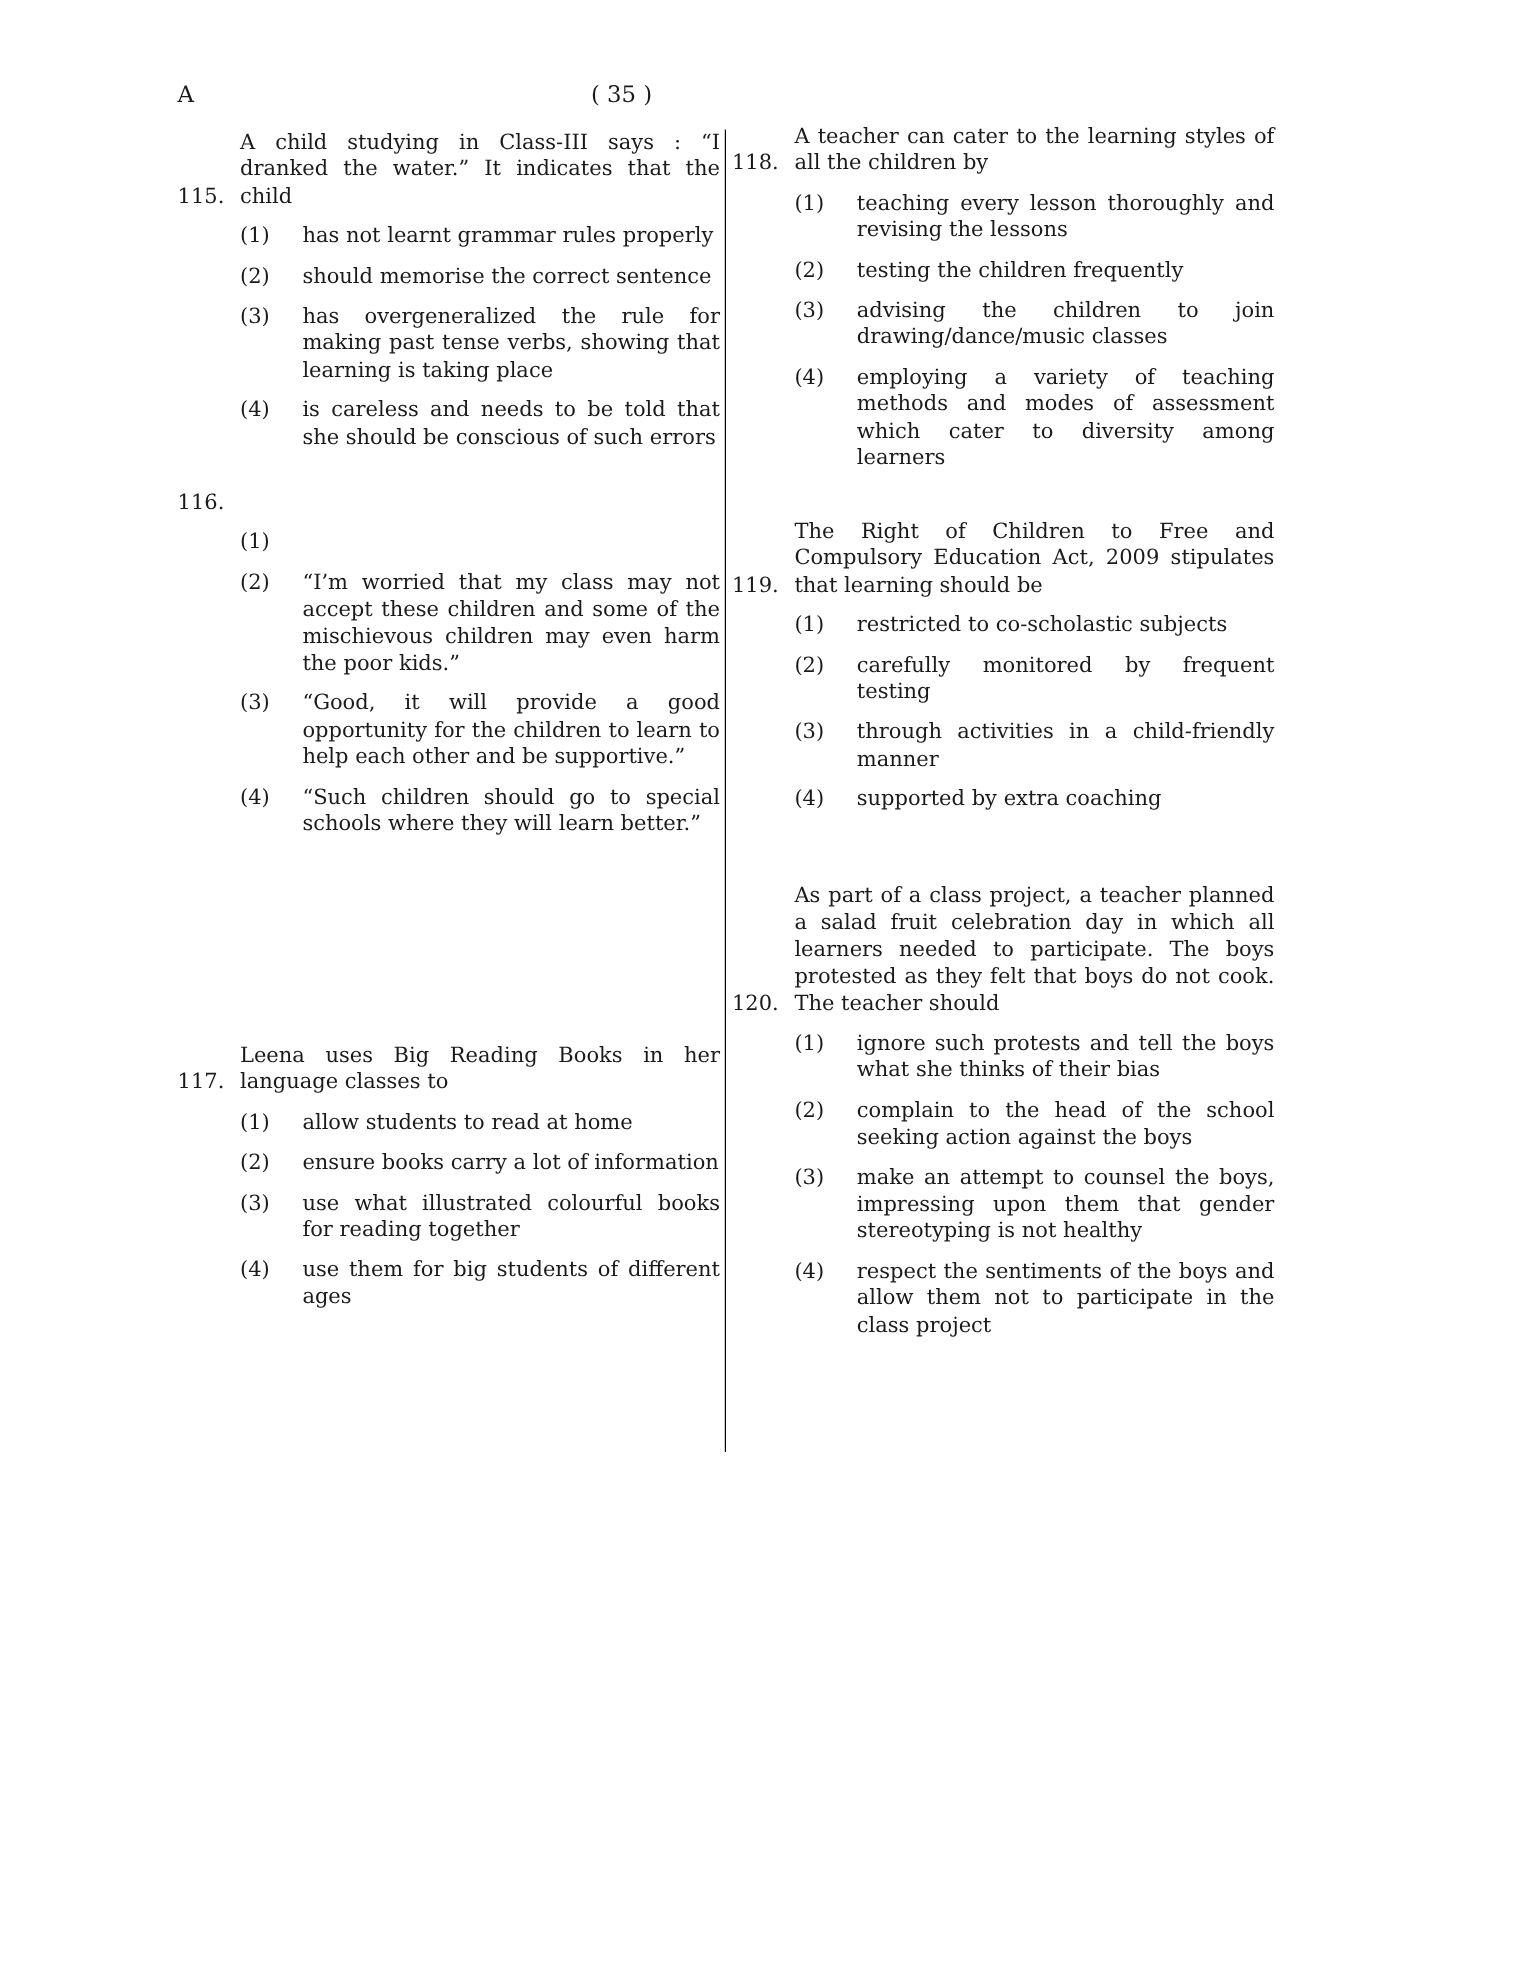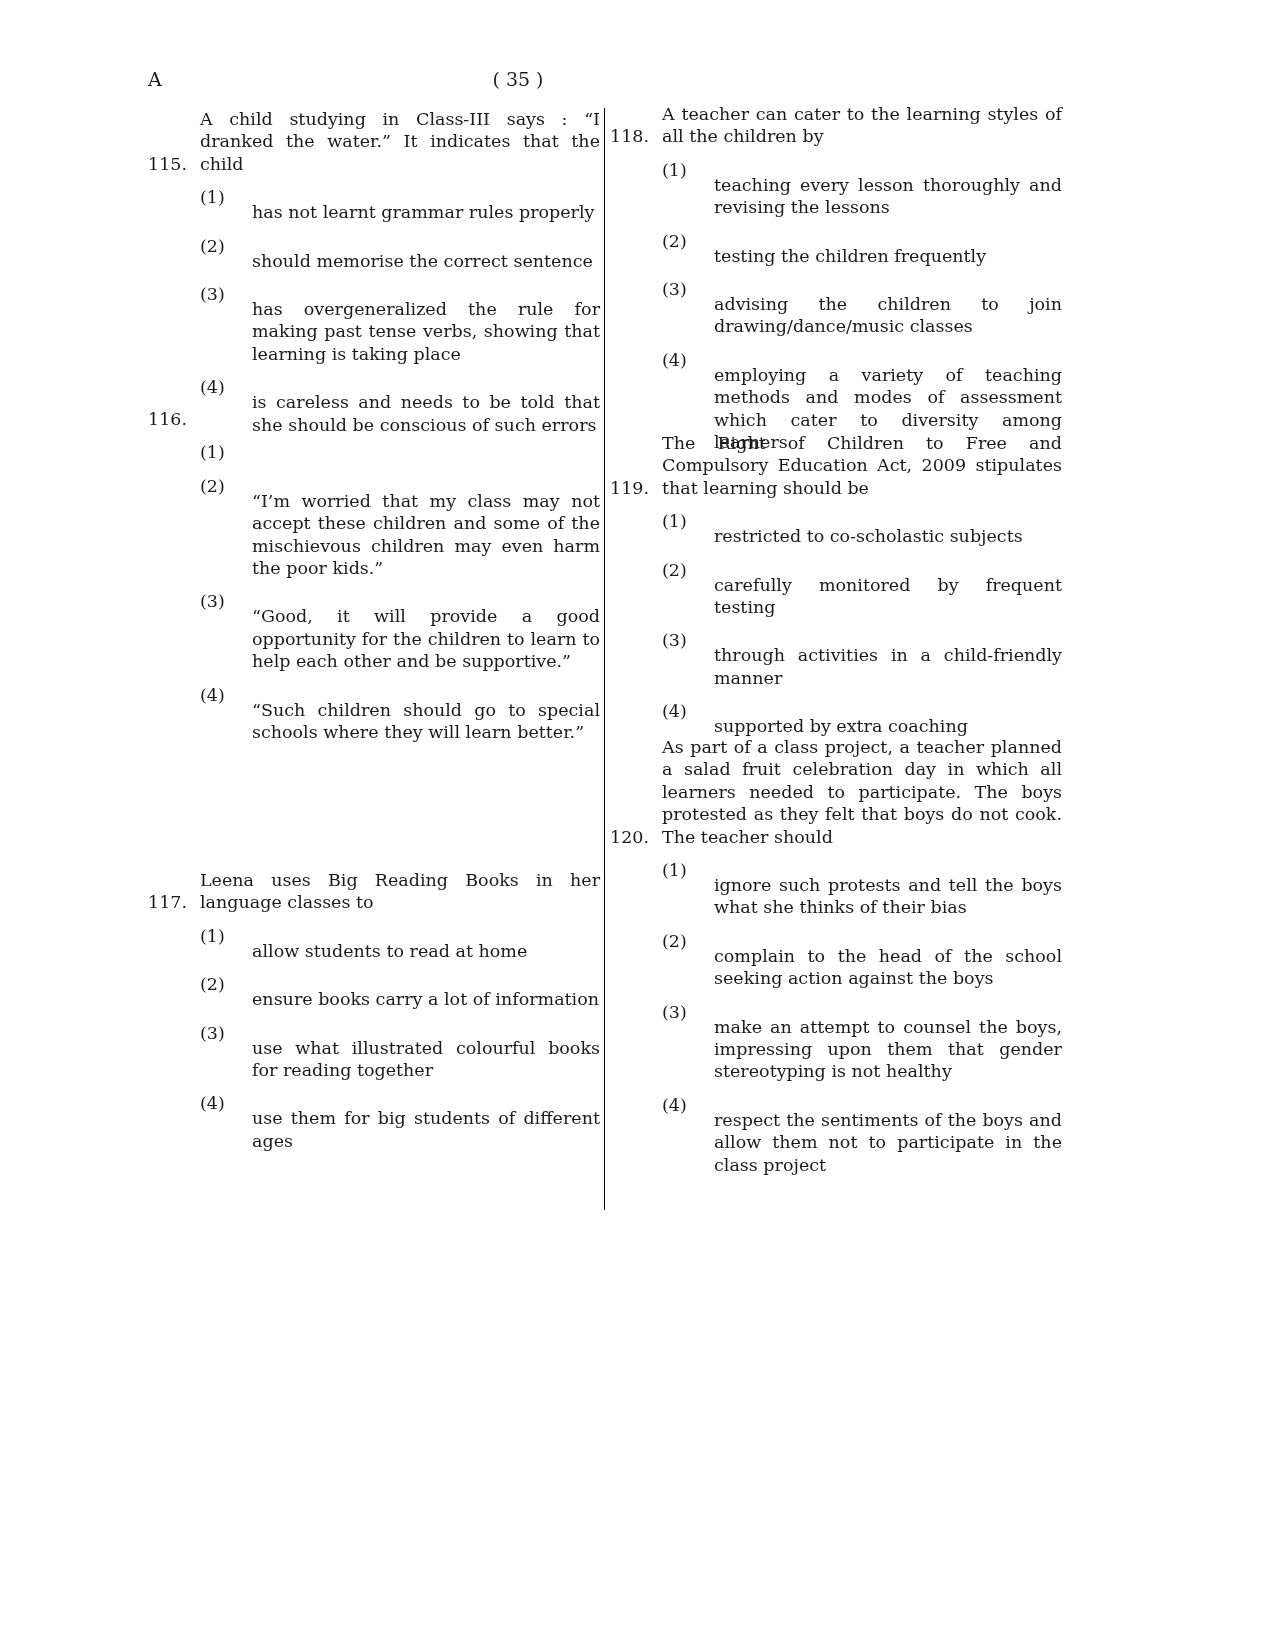--- a/index.html
+++ b/index.html
@@ -14,21 +14,21 @@
   .col { position: absolute; width: 452px; }
   .col.left { left: 148px; }
   .col.right { left: 610px; }
   .q { position: absolute; left: 0; width: 452px; font-size: 17.5px; line-height: 22.4px; }
   .q-head { display: flex; align-items: flex-end; }
   .q-num { width: 52px; flex: none; }
   .q-text { flex: 1; text-align: justify; text-align-last: left; }
   .opts { margin-left: 52px; margin-top: 11px; }
   .opt { display: flex; margin-bottom: 11px; }
   .opt-num { width: 50px; flex: none; }
-  .opt-text { flex: 1; text-align: justify; text-align-last: left; padding-left: 2px; margin-top: 15px; }
+  .opt-text { flex: 1; text-align: justify; text-align-last: left; padding-left: 2px; }
 </style>
 </head>
 <body>
 
 <div class="page-letter">A</div>
 <div class="page-num">( 35 )</div>
 <div class="divider"></div>
 
 <div class="col left">
   <div class="q" style="top:108px">

